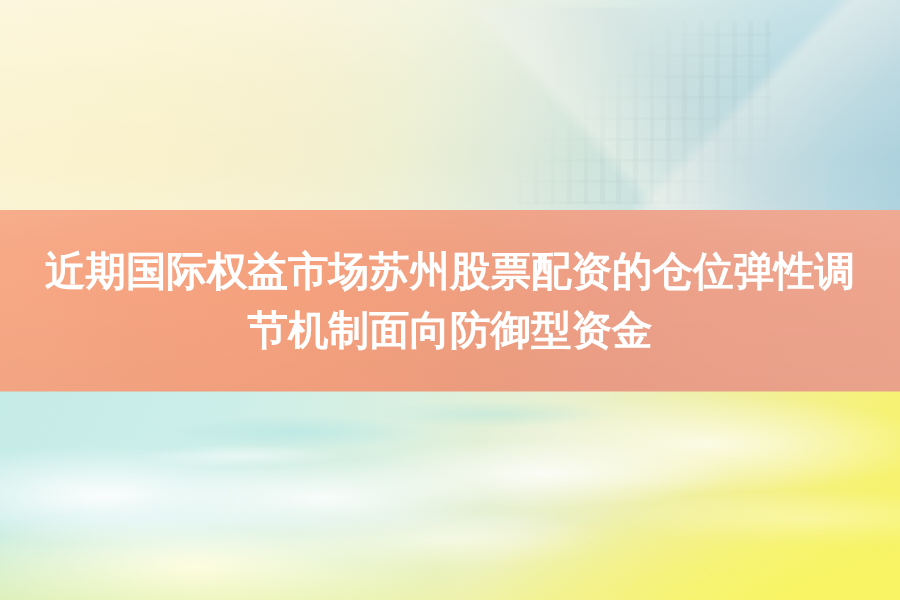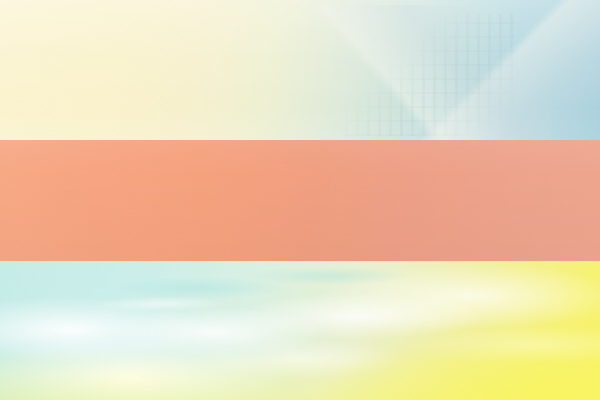--- a/index.html
+++ b/index.html
@@ -200,15 +200,16 @@
   </div>
 
   <div class="bottom-section">
     <div class="cloud-layer"></div>
     <div class="cloud-wisp"></div>
     <div class="bottom-glow"></div>
   </div>
 
   <div class="title-band">
     <div class="band-shade"></div>
+    <h1 class="title-text">近期国际权益市场苏州股票配资的仓位弹性调节机制面向防御型资金</h1>
   </div>
 
 </div>
 
 </body></html>

